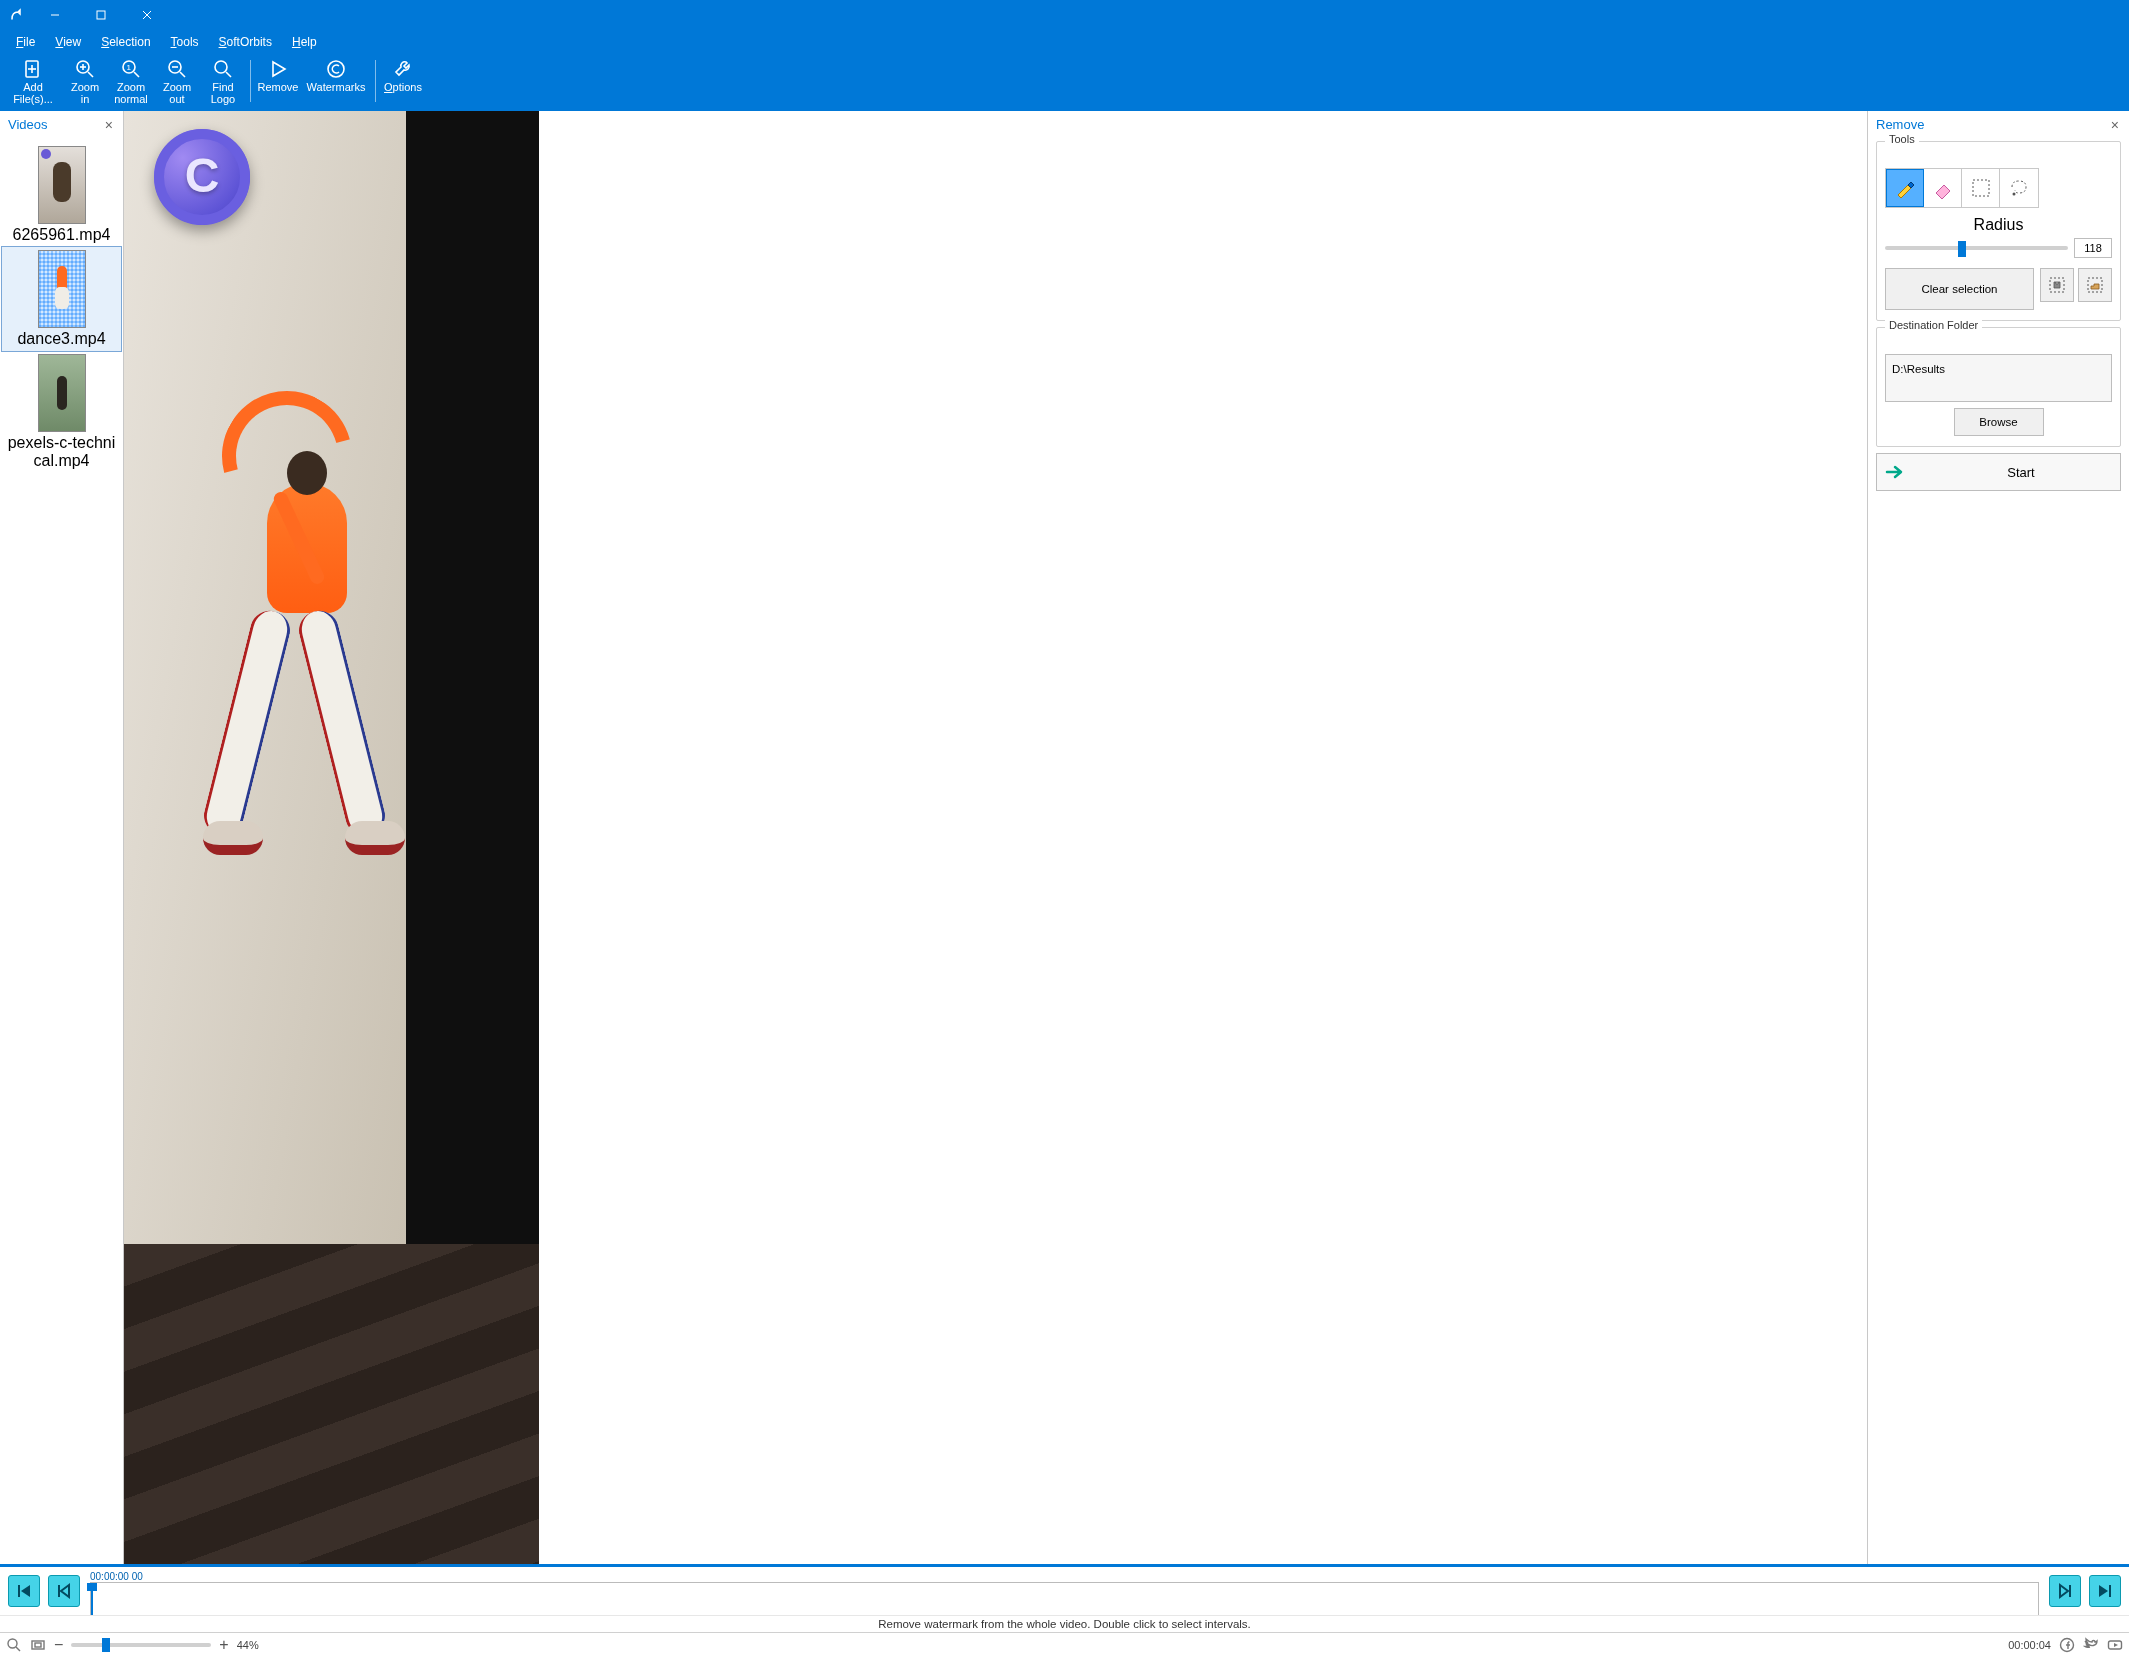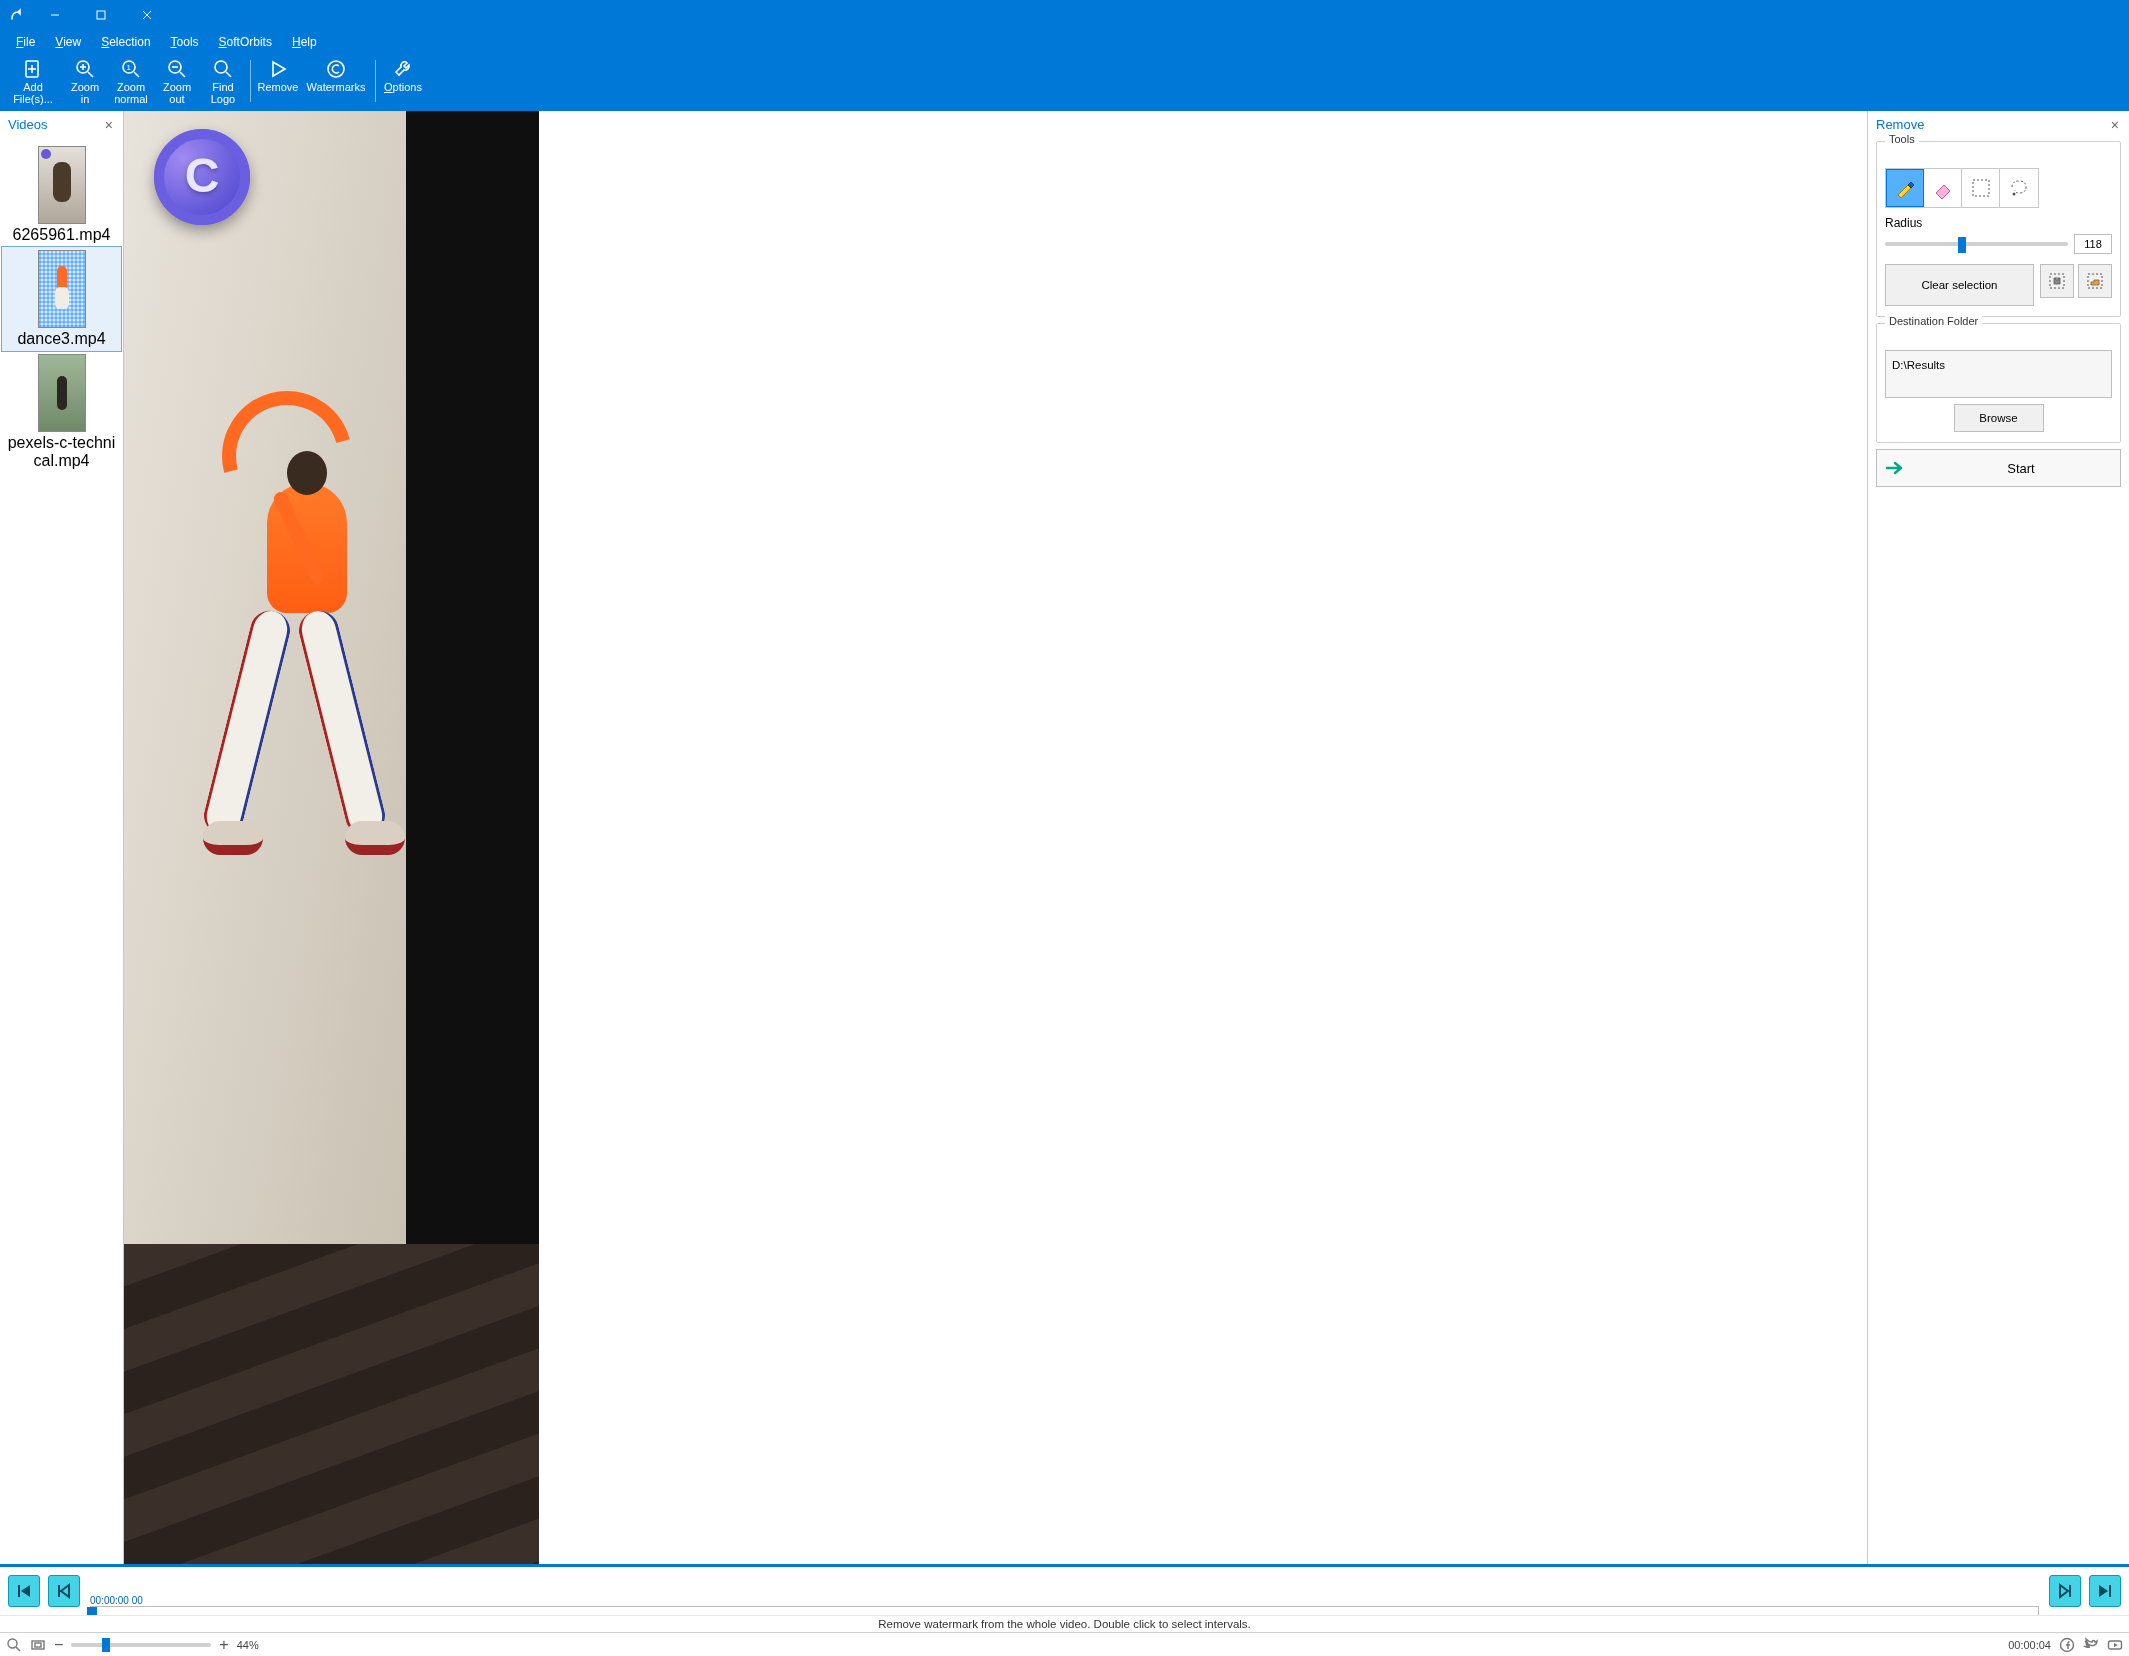--- a/index.html
+++ b/index.html
@@ -64,41 +64,41 @@
 
 
 .remove-pane { width:262px; border-left:1px solid #c8c8c8; padding:4px 8px 8px 8px; display:flex; flex-direction:column; gap:6px;}
 .groupbox { position:relative; border:1px solid #d0d0d0; border-radius:2px; padding:26px 8px 10px 8px; }
 .grouplabel { position:absolute; top:-9px; left:8px; background:#fff; padding:0 4px; font-size:11px; color:#333;}
 .tool-row { display:flex; gap:0; border:1px solid #c8c8c8; width:max-content; }
 .tool-btn { width:38px; height:38px; display:flex; align-items:center; justify-content:center; border-right:1px solid #c8c8c8; background:#fff;}
 .tool-btn:last-child { border-right:none;}
 .tool-btn.active { background:#55b0ff; border:1px solid #0078d7;}
 .radius-row { display:flex; align-items:center; gap:6px; margin-top:4px;}
-.radius-label { font-size:12px; margin-top:8px;}
+.radius-label { font-size:16px; margin-top:8px;text-align:center;}
 .slider-track { flex:1; height:4px; background:#d0d0d0; position:relative; border-radius:2px;}
 .slider-track .thumb-s { position:absolute; top:-5px; left:40%; width:8px; height:16px; background:#0078d7;}
 .num-box { width:38px; height:20px; border:1px solid #bdbdbd; text-align:center; font-size:11px; line-height:18px; background:#fff;}
 .clear-row { display:flex; gap:6px; margin-top:10px; align-items:stretch;}
 .btn { background:#f0f0f0; border:1px solid #bdbdbd; font-size:11.5px; display:flex; align-items:center; justify-content:center; cursor:default;}
 .btn.clear { flex:1; height:42px;}
 .btn.small { width:34px; height:34px;}
 .btn.browse { width:90px; height:28px; margin:6px auto 0 auto;}
 .dest-box { width:100%; height:48px; border:1px solid #bdbdbd; background:#f6f6f6; padding:8px 6px; font-size:11.5px;}
 .start-btn { height:38px; border:1px solid #bdbdbd; background:#f8f8f8; display:flex; align-items:center; gap:25px; padding:0 8px; font-size:13px;}
 .start-btn .arrow { width:20px; height:16px; color:#00a88a; }
 .start-btn .lbl { flex:1; text-align:center; }
 
 
 .timeline { border-top:3px solid #0078d7; display:flex; flex-direction:column; }
 .timeline-controls { display:flex; align-items:stretch; height:48px; }
 .tcbtn { width:32px; height:32px; margin:8px 4px; background:#45d3e8; border:1px solid #0b9ab0; border-radius:3px; display:flex; align-items:center; justify-content:center; }
 .tcbtn.first { margin-left:8px;}
 .timeline-track { flex:1; margin:2px 6px 0 6px; display:flex; flex-direction:column; }
-.time-marks { height:14px; position:relative; border-bottom:1px solid #bbb;margin-top:24px;}
+.time-marks { height:14px; position:relative; border-bottom:1px solid #bbb;}
 .time-marks .mark { position:absolute; top:2px; font-size:10px; color:#0063b1; }
 .track-body { flex:1; position:relative; background:#fff; border-left:1px solid #bbb; border-right:1px solid #bbb;}
 .track-body .cursor { position:absolute; left:0; top:0; bottom:0; width:2px; background:#0078d7; }
 .track-body .cursor:before { content:""; position:absolute; left:-4px; top:0; width:10px; height:8px; background:#0078d7;}
 .timeline .helptext { text-align:center; font-size:11.5px; color:#333; padding:2px 0 2px 0; border-top:1px solid #e7e7e7;}
 .statusbar { height:24px; border-top:1px solid #d0d0d0; display:flex; align-items:center; padding:0 6px; gap:8px; font-size:11px; color:#444;}
 .statusbar .zoomslider { width:140px; height:4px; background:#d0d0d0; position:relative; border-radius:2px;}
 .statusbar .zoomslider .zthumb { position:absolute; top:-5px; left:22%; width:8px; height:14px; background:#0078d7;}
 .statusbar .spacer { flex:1; }
 .statusbar svg.glyph { width:16px; height:16px; stroke:#777; fill:none; stroke-width:1.4;}

